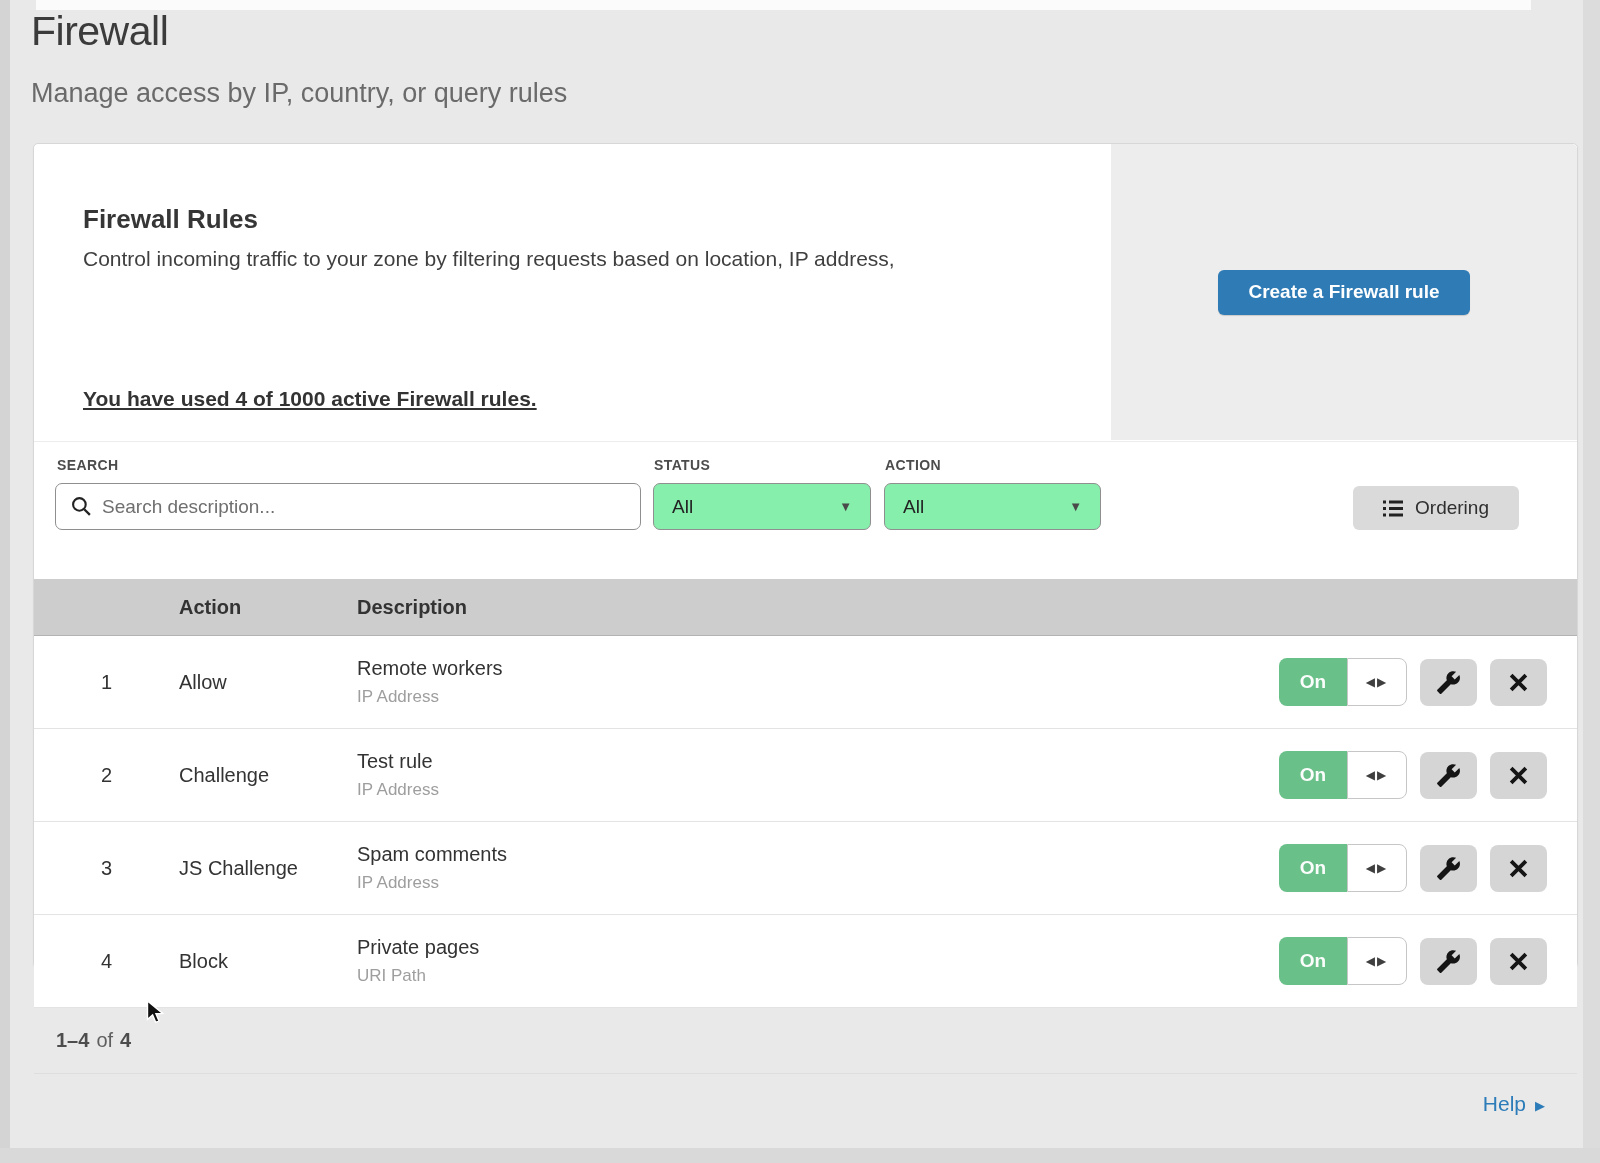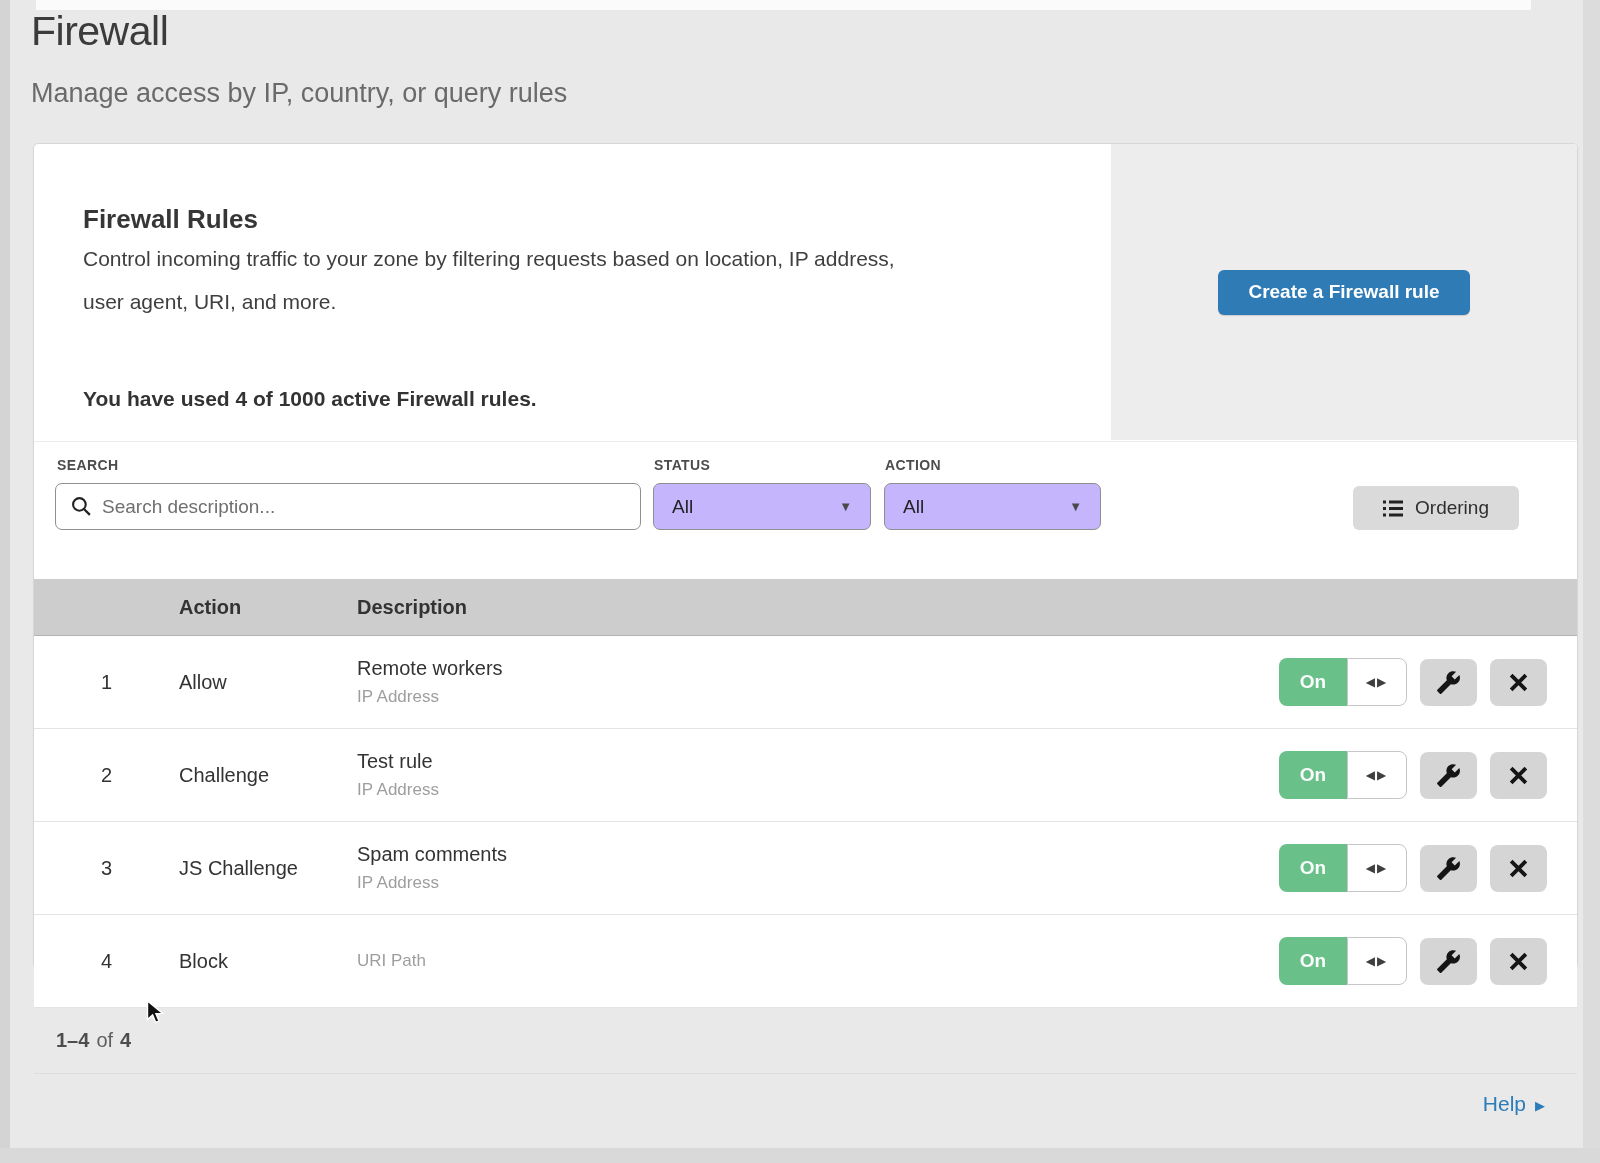--- a/index.html
+++ b/index.html
@@ -23,21 +23,21 @@
   .card {
     position:absolute; left:33px; top:143px; width:1545px; height:825px;
     background:#fff; border:1px solid #d7d7d7; border-radius:5px;
     box-shadow:0 1px 2px rgba(0,0,0,0.04);
   }
 
   
   .hero { position:relative; height:298px; border-bottom:1px solid #ececec; }
   .hero-heading { position:absolute; left:49px; top:60px; font-size:26px; font-weight:700; color:#363636; }
   .hero-desc { position:absolute; left:49px; top:93px; width:980px; font-size:21px; line-height:43px; color:#3f3f3f; }
-  .hero-usage { position:absolute; left:49px; top:243px; font-size:21px; font-weight:700; color:#333; }
+  .hero-usage { position:absolute; left:49px; top:243px; font-size:21px; font-weight:700; color:#333;text-decoration:underline; }
   .hero-panel {
     position:absolute; right:0; top:0; width:466px; height:296px;
     background:#ededed; border-top-right-radius:5px;
     display:flex; align-items:center; justify-content:center;
   }
   .create-btn {
     width:252px; height:45px; border:none; border-radius:6px;
     background:#2e7bb6; color:#fff; font-size:19px; font-weight:700;
     font-family:"Liberation Sans", sans-serif; cursor:pointer;
     box-shadow:0 1px 1px rgba(0,0,0,0.15);
@@ -49,21 +49,21 @@
   .lbl-search { left:23px; } .lbl-status { left:620px; } .lbl-action { left:851px; }
   .search-wrap { position:absolute; left:21px; top:41px; width:586px; height:47px; }
   .search-wrap svg { position:absolute; left:16px; top:13px; }
   .search-input {
     width:100%; height:100%; border:1px solid #8f8f8f; border-radius:7px;
     font-size:19px; color:#333; padding-left:46px; background:#fff;
     font-family:"Liberation Sans", sans-serif; outline:none;
   }
   .search-input::placeholder { color:#6f6f6f; opacity:1; }
   .select {
-    position:absolute; top:41px; height:47px; background:#c4b5fd;
+    position:absolute; top:41px; height:47px; background:#86efac;
     border:1px solid #8f8f8f; border-radius:7px;
     display:flex; align-items:center; padding:0 18px;
     font-size:19px; color:#222; cursor:pointer;
   }
   .sel-status { left:619px; width:218px; }
   .sel-action { left:850px; width:217px; }
   .caret { margin-left:auto; font-size:13px; color:#4a4a4a; }
   .ordering-btn {
     position:absolute; left:1319px; top:44px; width:166px; height:44px;
     background:#dadada; border:none; border-radius:6px; cursor:pointer;
@@ -128,21 +128,20 @@
 
 <h1 class="page-title">Firewall</h1>
 <div class="page-subtitle">Manage access by IP, country, or query rules</div>
 
 <div class="card">
 
   <div class="hero">
     <div class="hero-heading">Firewall Rules</div>
     <div class="hero-desc">
       <div>Control incoming traffic to your zone by filtering requests based on location, IP address,</div>
-      <div>user agent, URI, and more.</div>
     </div>
     <div class="hero-usage">You have used 4 of 1000 active Firewall rules.</div>
     <div class="hero-panel">
       <button class="create-btn">Create a Firewall rule</button>
     </div>
   </div>
 
   <div class="filters">
     <div class="field-label lbl-search">SEARCH</div>
     <div class="search-wrap">
@@ -262,20 +261,21 @@
             <path d="M3 3 L17 17 M17 3 L3 17" stroke="#151515" stroke-width="3.6"></path>
           </svg>
       </button>
     </div>
   </div>
 
   <div class="rule-row">
     <div class="cell-num">4</div>
     <div class="cell-action">Block</div>
     <div class="cell-desc">
+      <div class="desc-main">Private pages</div>
       <div class="desc-sub">URI Path</div>
     </div>
     <div class="controls">
       <div class="toggle">
         <div class="toggle-on">On</div>
         <div class="toggle-handle">
           <span class="arrows">◀▶</span>
         </div>
       </div>
       <button class="icon-btn">

